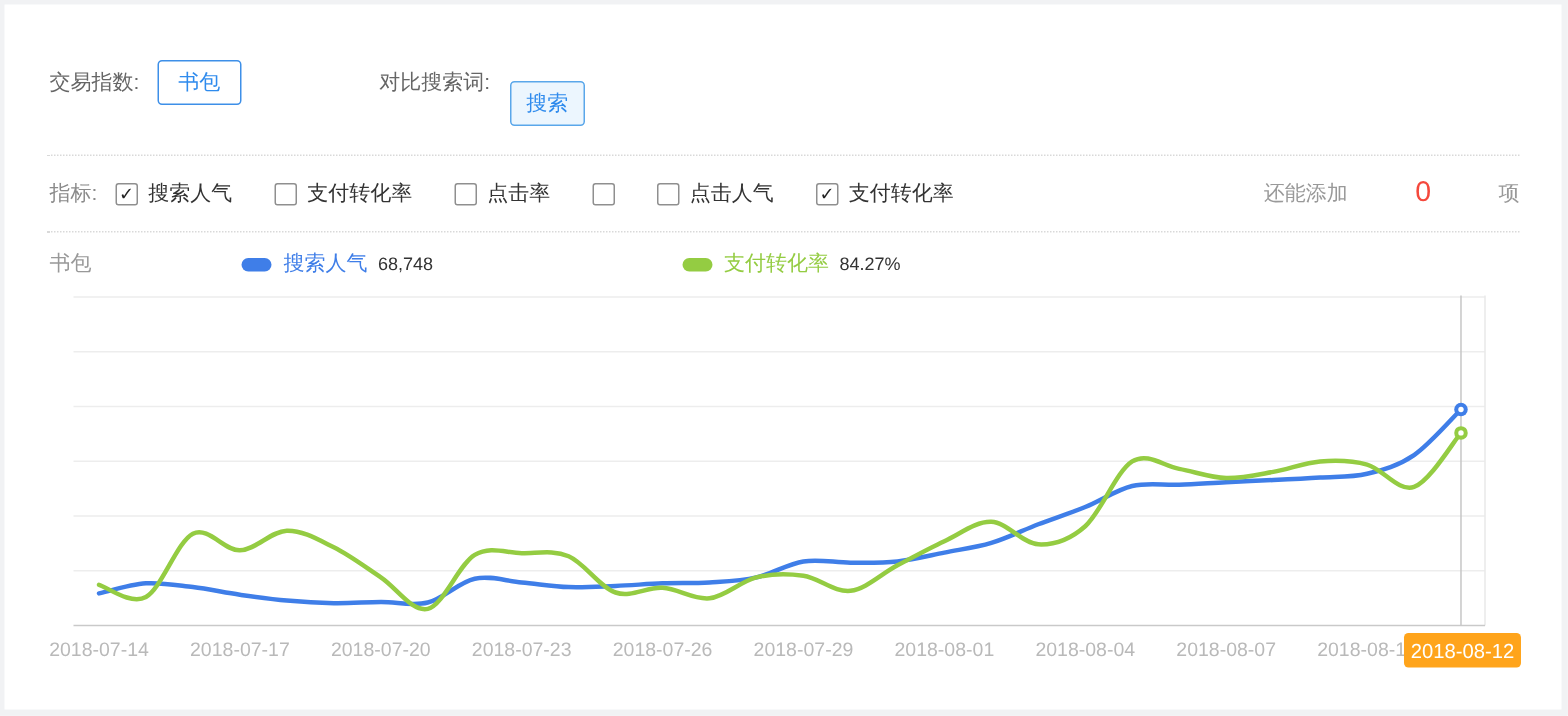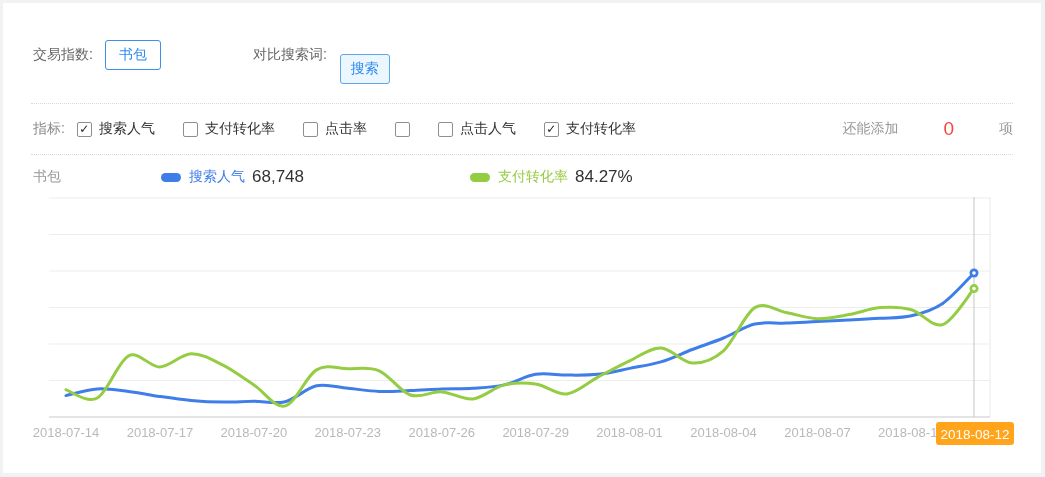--- a/index.html
+++ b/index.html
@@ -33,21 +33,21 @@
   .metric-item .m-lbl { margin-left:7px; font-size:14px; color:#333; }
   .remaining { margin-left:auto; font-size:14px; color:#999; display:flex; align-items:center;gap:40px; }
   .remaining .cnt { color:#f5483c; font-size:19px; margin:0 5px; font-weight:400; }
 
   
   .row3 { display:flex; align-items:center; padding:12px 28px 0 30px; }
   .kw { font-size:14px; color:#999; }
   .legend-item { display:flex; align-items:center; cursor:pointer; }
   .legend-item .sw { width:20px; height:9px; border-radius:5px; }
   .legend-item .l-lbl { margin-left:8px; font-size:14px; }
-  .legend-item .l-val { margin-left:7px; font-size:17px; color:#333; }
+  .legend-item .l-val { margin-left:7px; font-size:12px; color:#333; }
 
   
   .chart { position:absolute; left:0; top:183px; width:1038px; height:273px; }
   svg text { font-family:"Liberation Sans","DejaVu Sans",sans-serif; }
   .page-edge { position:absolute; background:#f1f2f4; }
 </style>
 </head>
 <body>
 
 <div class="page-edge" style="left:0;top:0;width:1045px;height:3px;"></div>

